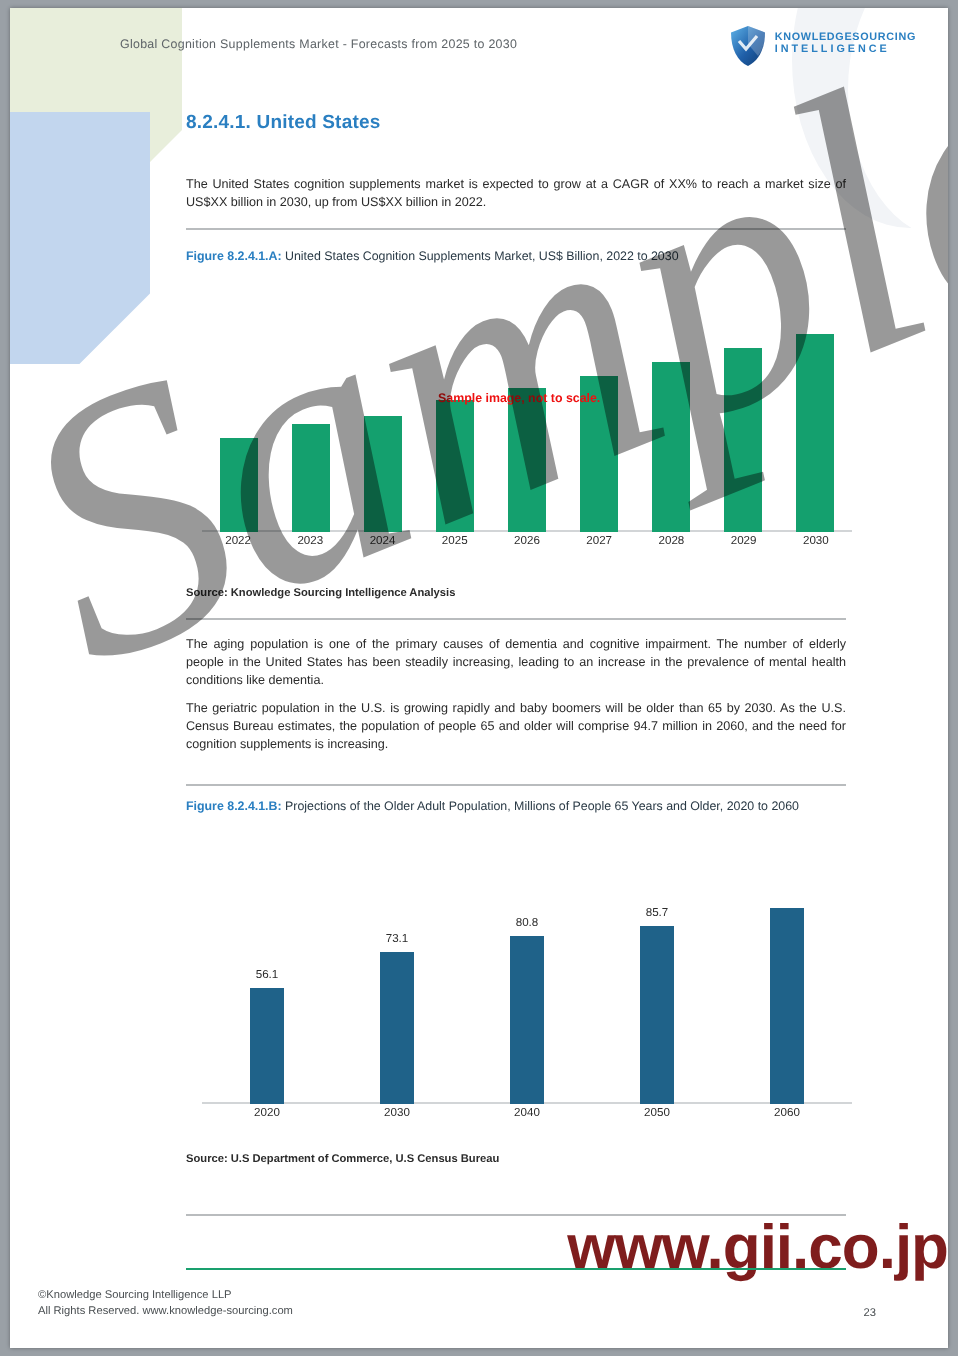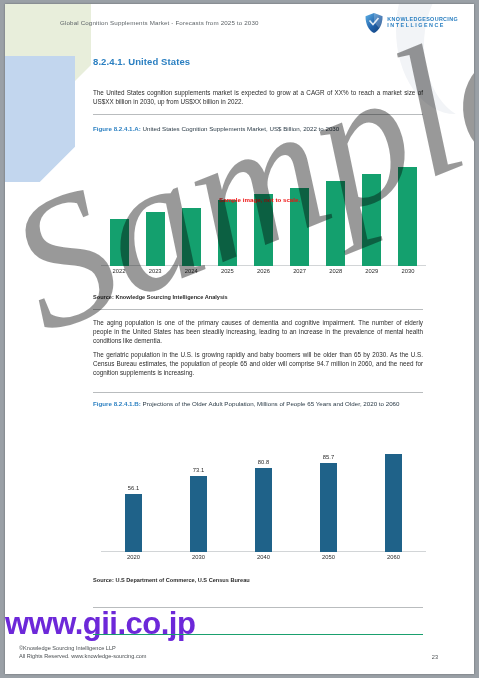--- a/index.html
+++ b/index.html
@@ -137,22 +137,22 @@
   }
   .sample-note{
     position:absolute;left:118px;top:52px;
     font-size:6.2px;font-weight:bold;color:#ee1111;
     white-space:nowrap;
   }
 
   
   .gii{
     position:absolute;left:0;right:0;top:602px;
-    text-align:left;
-    font-size:31px;font-weight:bold;color:#6d28d9;
+    text-align:right;
+    font-size:31px;font-weight:bold;color:#7f1d1d;
     letter-spacing:-.5px;
   }
   .foot-left{
     position:absolute;left:14px;top:640px;
     font-size:5.6px;line-height:8px;color:#4a4f52;
   }
   .page-num{
     position:absolute;right:36px;top:650px;
     font-size:5.6px;color:#4a4f52;
   }

